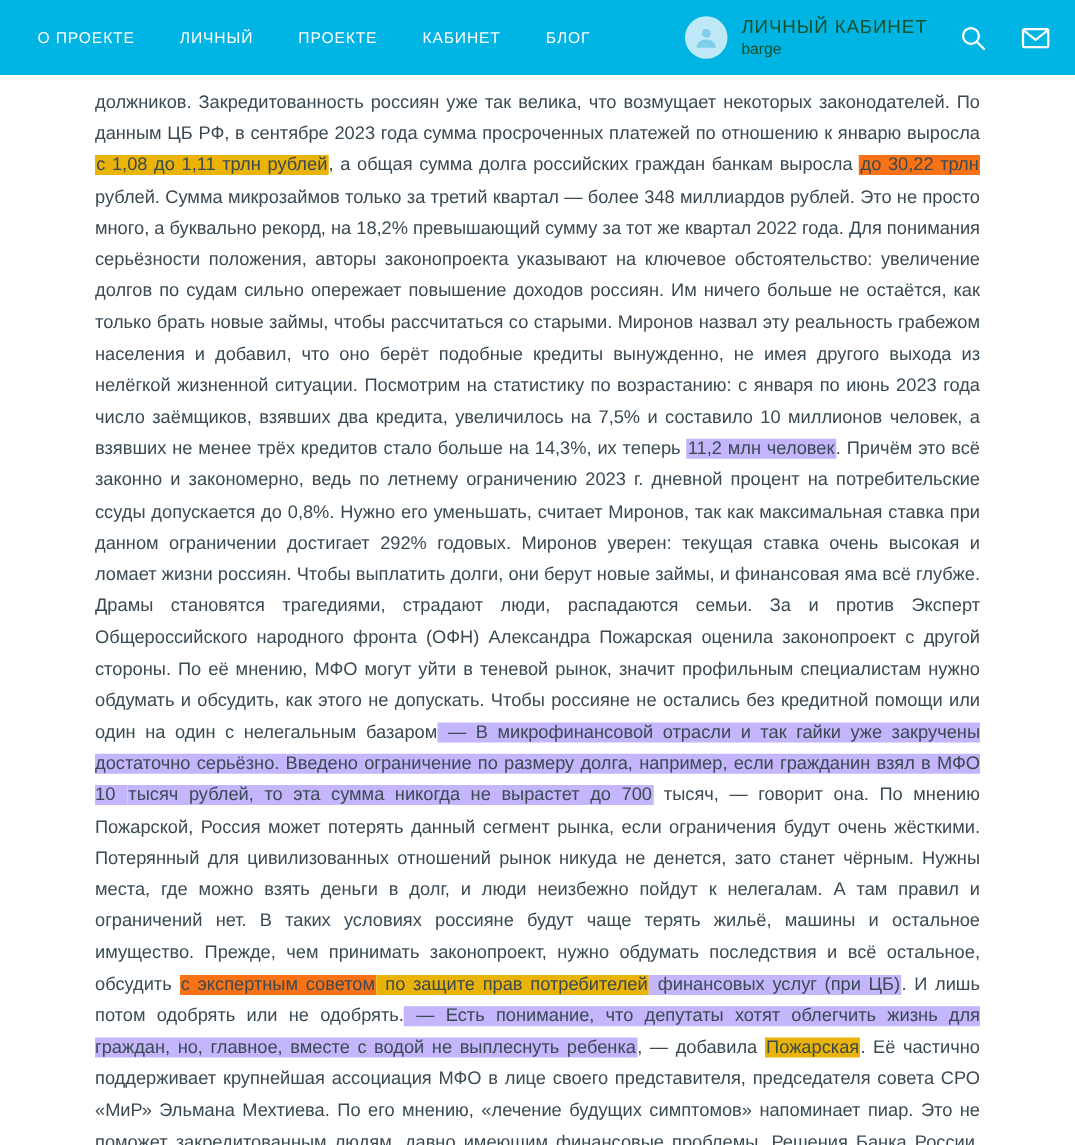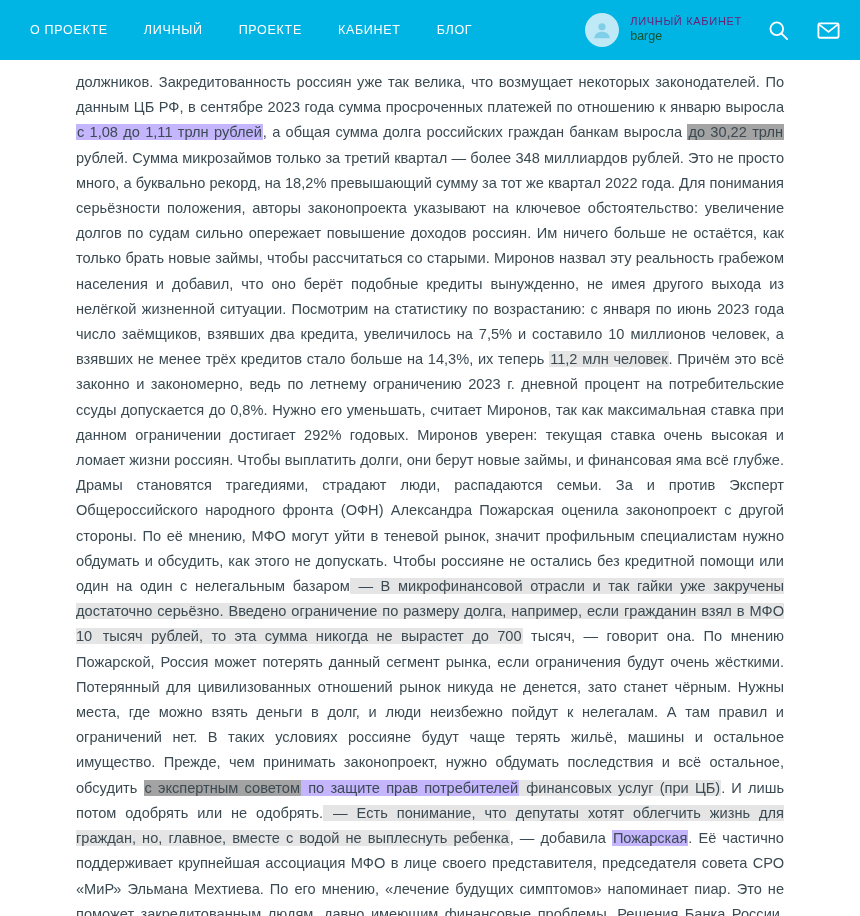--- a/index.html
+++ b/index.html
@@ -53,22 +53,22 @@
     height: 34px;
     border-radius: 50%;
     background: #bfe9f6;
     display: flex;
     align-items: center;
     justify-content: center;
   }
   .avatar svg { display: block; }
   .account-text { line-height: 1.25; }
   .account-title {
-    color: #701a75;
-    font-size: 11px;
+    color: #14532d;
+    font-size: 15px;
     letter-spacing: 0.7px;
   }
   .account-user {
     color: #14532d;
     font-size: 12.5px;
   }
   .icon-btn {
     width: 28px;
     height: 28px;
     display: flex;
@@ -83,31 +83,31 @@
     color: #3b4a52;
     font-size: 14.6px;
     line-height: 25.2px;
     text-align: justify;
     text-justify: inter-word;
     hyphens: none;
   }
   .article p { margin: 0; }
 
   mark.y {
+    background: #eab308;
+    color: #3b4a52;
+    padding: 0 1px;
+  }
+  mark.o {
     background: #c4b5fd;
     color: #3b4a52;
     padding: 0 1px;
   }
-  mark.o {
-    background: #e5e5e5;
-    color: #3b4a52;
-    padding: 0 1px;
-  }
   mark.g {
-    background: #a3a3a3;
+    background: #f97316;
     color: #3b4a52;
     padding: 0 1px;
   }
 </style>
 </head>
 <body>
 
 <div class="header">
   <nav class="nav">
     <div class="nav-item">О ПРОЕКТЕ</div>

